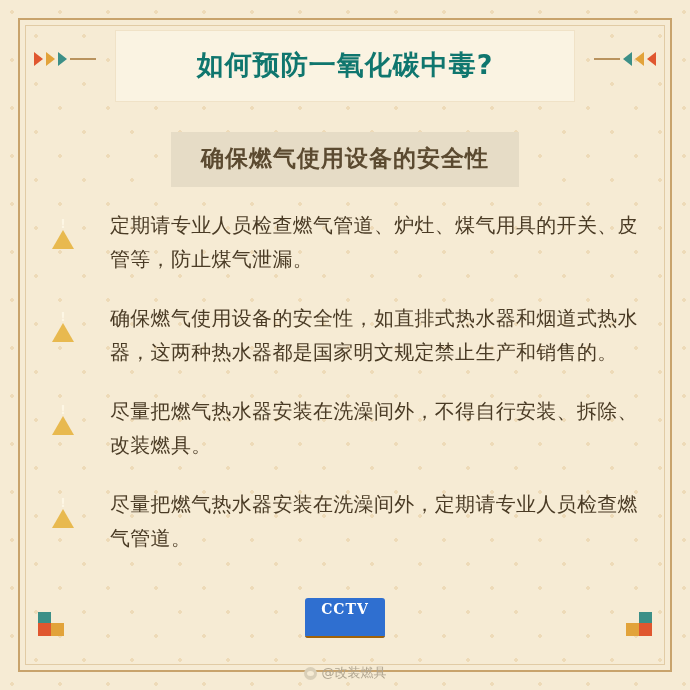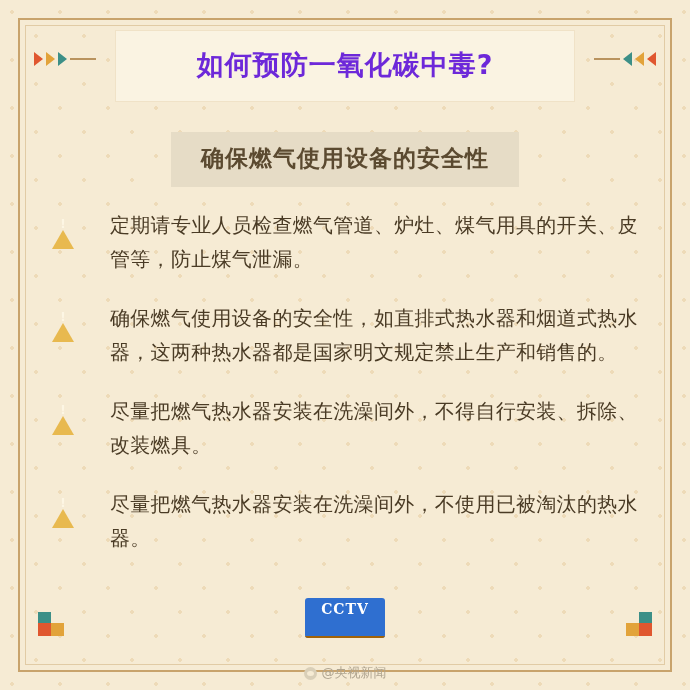--- a/index.html
+++ b/index.html
@@ -60,21 +60,21 @@
     padding: 16px 34px 18px 34px;
     min-width: 390px;
     text-align: center;
     box-shadow: 0 0 0 1px rgba(200,163,108,0.12);
   }
   .title-text {
     font-family: "DejaVu Sans", "Liberation Sans", sans-serif;
     font-size: 27px;
     font-weight: bold;
     letter-spacing: 1px;
-    color: #6d28d9;
+    color: #0f766e;
     white-space: nowrap;
   }
 
   
   .chev {
     position: absolute;
     top: 52px;
     display: flex;
     align-items: center;
     gap: 3px;
@@ -304,21 +304,21 @@
       <span class="warn-icon">
         <span class="tri-sh"></span><span class="bang">!</span>
       </span>
       <span class="item-text">尽量把燃气热水器安装在洗澡间外，不得自行安装、拆除、改装燃具。</span>
     </div>
 
     <div class="item">
       <span class="warn-icon">
         <span class="tri-sh"></span><span class="bang">!</span>
       </span>
-      <span class="item-text">尽量把燃气热水器安装在洗澡间外，不使用已被淘汰的热水器。</span>
+      <span class="item-text">尽量把燃气热水器安装在洗澡间外，定期请专业人员检查燃气管道。</span>
     </div>
 
   </div>
 
   <div class="corner corner-bl">
     <span class="sq s1"></span>
       <span class="sq s2"></span>
       <span class="sq s3"></span>
   </div>
   <div class="corner corner-br">
@@ -327,16 +327,16 @@
       <span class="sq s3"></span>
   </div>
 
   <div id="logo">
     <div class="logo-top">CCTV</div>
     <div class="logo-bottom">央视新闻</div>
   </div>
 
   <div id="handle">
     <span class="w-eye"></span>
-    <span>@央视新闻</span>
+    <span>@改装燃具</span>
   </div>
 
 </div>
 
 </body></html>

